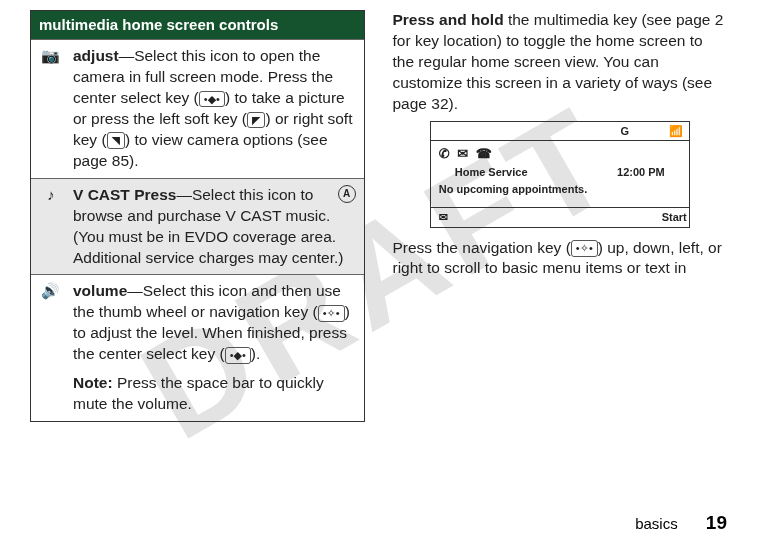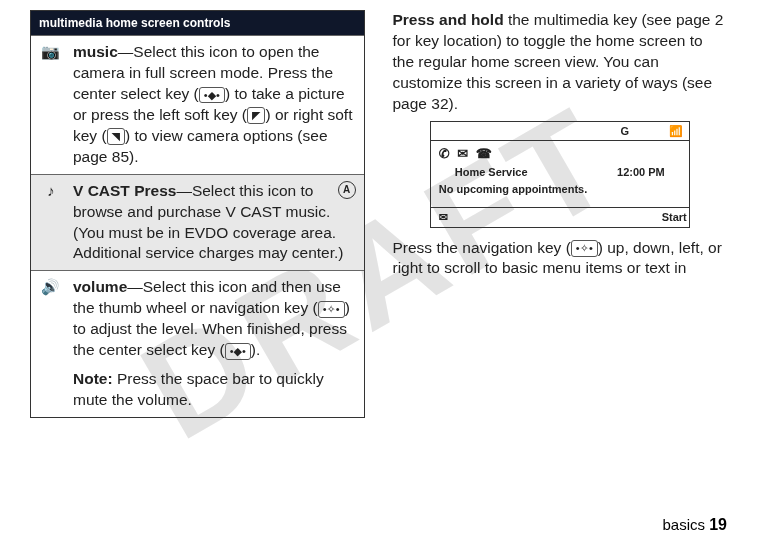--- a/index.html
+++ b/index.html
@@ -35,25 +35,25 @@
       flex: 1;
       font-size: 15.5px;
       color: #222;
       line-height: 1.35;
     }
     .tbl {
       border: 1px solid #333;
       width: 100%;
     }
     .tbl-header {
-      background: #0f172a;
+      background: #14532d;
       color: #fff;
       font-weight: bold;
       padding: 4px 8px;
-      font-size: 12px;
+      font-size: 15px;
     }
     .tbl-row {
       display: flex;
       border-top: 1px solid #666;
       padding: 6px 8px;
       gap: 10px;
     }
     .tbl-row.alt { background: #e8e8e8; }
     .icon-cell {
       width: 24px;
@@ -105,21 +105,21 @@
       padding: 2px;
     }
     .screen-bottom > div:nth-child(1) { text-align: left; padding-left: 8px; }
     .screen-bottom > div:nth-child(3) { text-align: right; padding-right: 8px; }
     .footer {
       position: absolute;
       bottom: 12px;
       right: 30px;
       font-size: 15px;
     }
-    .footer .page-num { font-weight: bold; font-size: 16px; }
+    .footer .page-num { font-weight: bold; font-size: 19px; margin-left: 24px; }
     .keycap {
       display: inline-block;
       border: 1px solid #555;
       border-radius: 3px;
       padding: 0 4px;
       font-size: 11px;
       vertical-align: middle;
     }
   </style>
 </head>
@@ -128,21 +128,21 @@
 <div class="watermark">DRAFT</div>
 
 <div class="page">
   <div class="col">
     <div class="tbl">
       <div class="tbl-header">multimedia home screen controls</div>
 
       <div class="tbl-row">
         <div class="icon-cell">📷</div>
         <div class="desc-cell">
-          <span class="bold">music</span><span>—Select this icon to open the camera in full screen mode. Press the center select key (</span><span class="keycap">•◆•</span><span>) to take a picture or press the left soft key (</span><span class="keycap">◤</span><span>) or right soft key (</span><span class="keycap">◥</span><span>) to view camera options (see page 85).</span>
+          <span class="bold">adjust</span><span>—Select this icon to open the camera in full screen mode. Press the center select key (</span><span class="keycap">•◆•</span><span>) to take a picture or press the left soft key (</span><span class="keycap">◤</span><span>) or right soft key (</span><span class="keycap">◥</span><span>) to view camera options (see page 85).</span>
         </div>
       </div>
 
       <div class="tbl-row alt">
         <div class="icon-cell">♪</div>
         <div class="desc-cell">
           <span class="evdo-badge">A</span>
           <span class="bold">V CAST Press</span><span>—Select this icon to browse and purchase V CAST music. (You must be in EVDO coverage area. Additional service charges may center.)</span>
         </div>
       </div>

